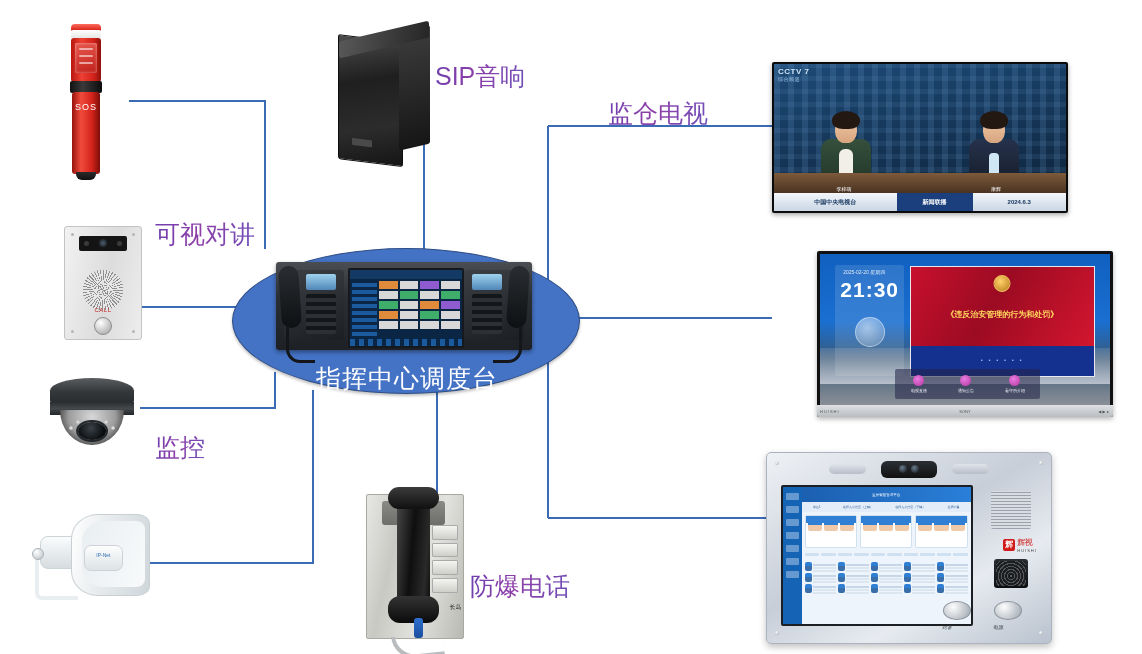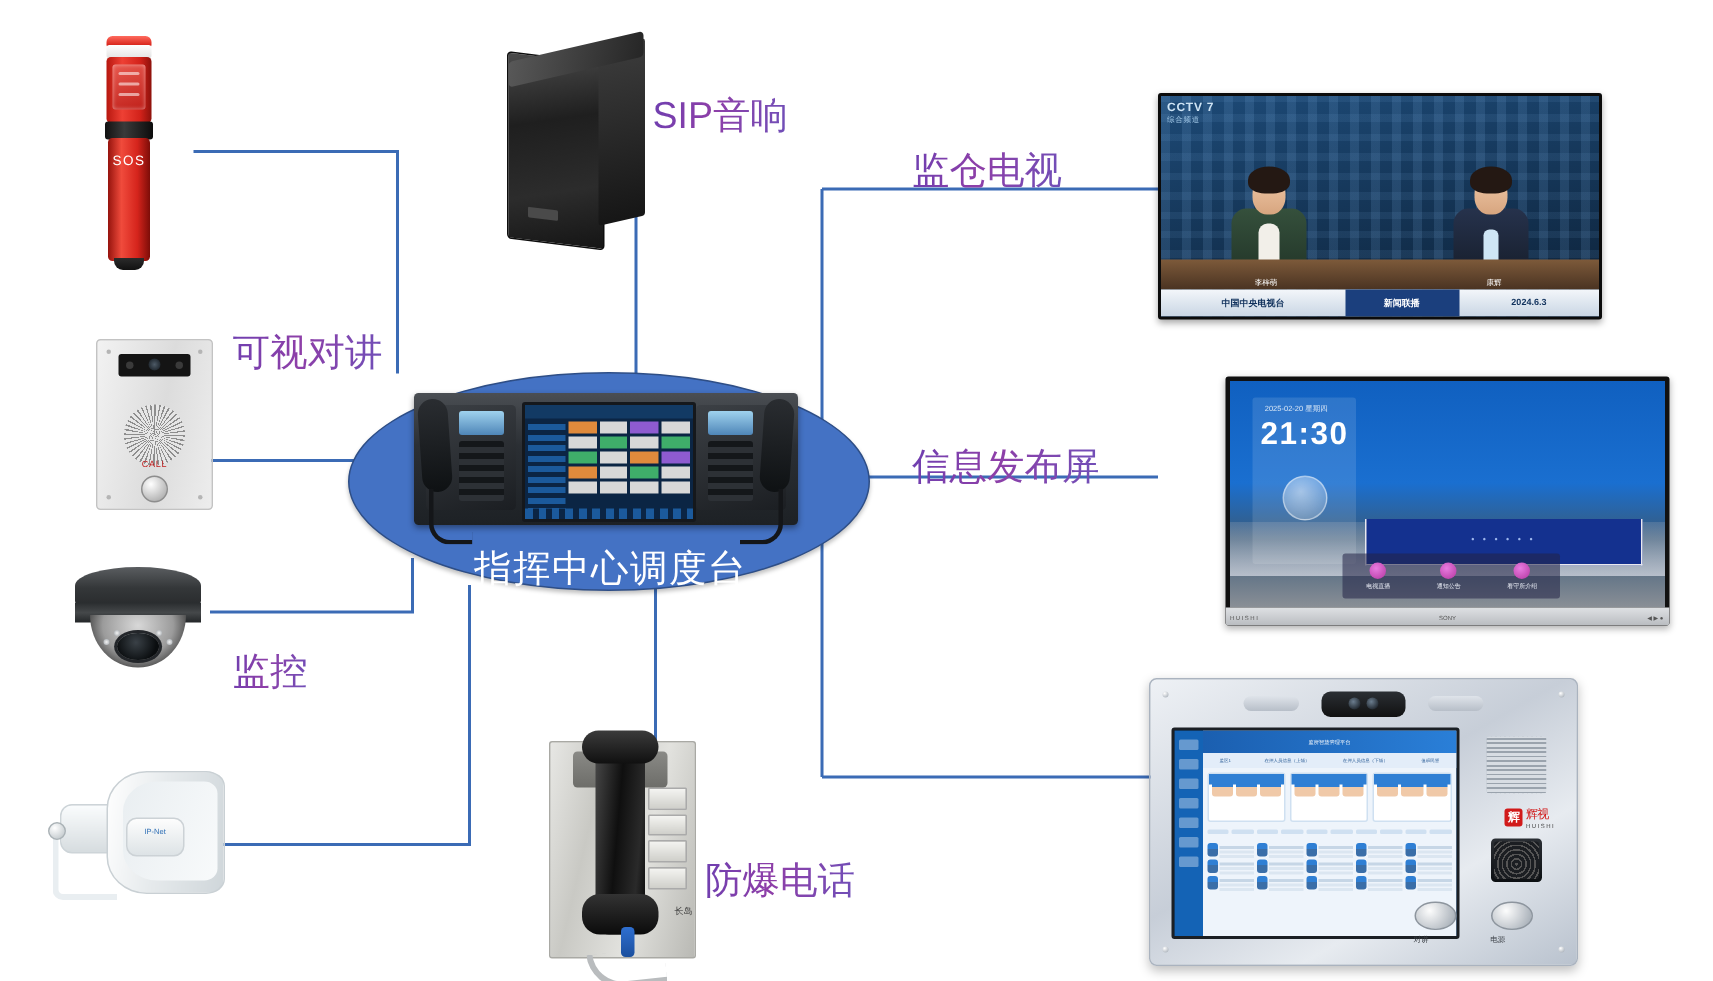--- a/index.html
+++ b/index.html
@@ -492,20 +492,24 @@
   <div class="lbl" style="left:608px;top:97px;">监仓电视</div>
 
   <div class="dev" style="left:772px;top:251px;width:296px;height:166px;margin-left:45px;">
     <div class="infoscr">
       <div class="is-scr">
         <div class="is-city"></div>
         <div class="is-left"></div>
         <div class="is-date">2025-02-20  星期四</div>
         <div class="is-time">21:30</div>
         <div class="is-badge"></div>
+        <div class="is-red">
+          <div class="is-emb"></div>
+          <div class="is-title">《违反治安管理的行为和处罚》</div>
+        </div>
         <div class="is-blue">
           <div class="is-dots">• • • • • •</div>
         </div>
         <div class="is-tabs">
           <div class="is-tab">
             <i></i>
             <span>电视直播</span>
           </div>
           <div class="is-tab">
             <i></i>
@@ -517,21 +521,20 @@
           </div>
         </div>
       </div>
       <div class="is-bezel">
         <span class="bl">HUISHI</span>
         <span class="bc">SONY</span>
         <span class="br">◀  ▶  ●</span>
       </div>
     </div>
   </div>
-  <div class="lbl" style="left:608px;top:294px;">信息发布屏</div>
 
   <div class="dev" style="left:766px;top:452px;width:286px;height:192px;">
     <div class="smart">
       <div class="sm-screw" style="left:8px;top:8px;"></div>
       <div class="sm-screw" style="right:8px;top:8px;"></div>
       <div class="sm-screw" style="left:8px;bottom:8px;"></div>
       <div class="sm-screw" style="right:8px;bottom:8px;"></div>
       <div class="sm-slot" style="left:22%;"></div>
       <div class="sm-slot" style="right:22%;"></div>
       <div class="sm-cam">

